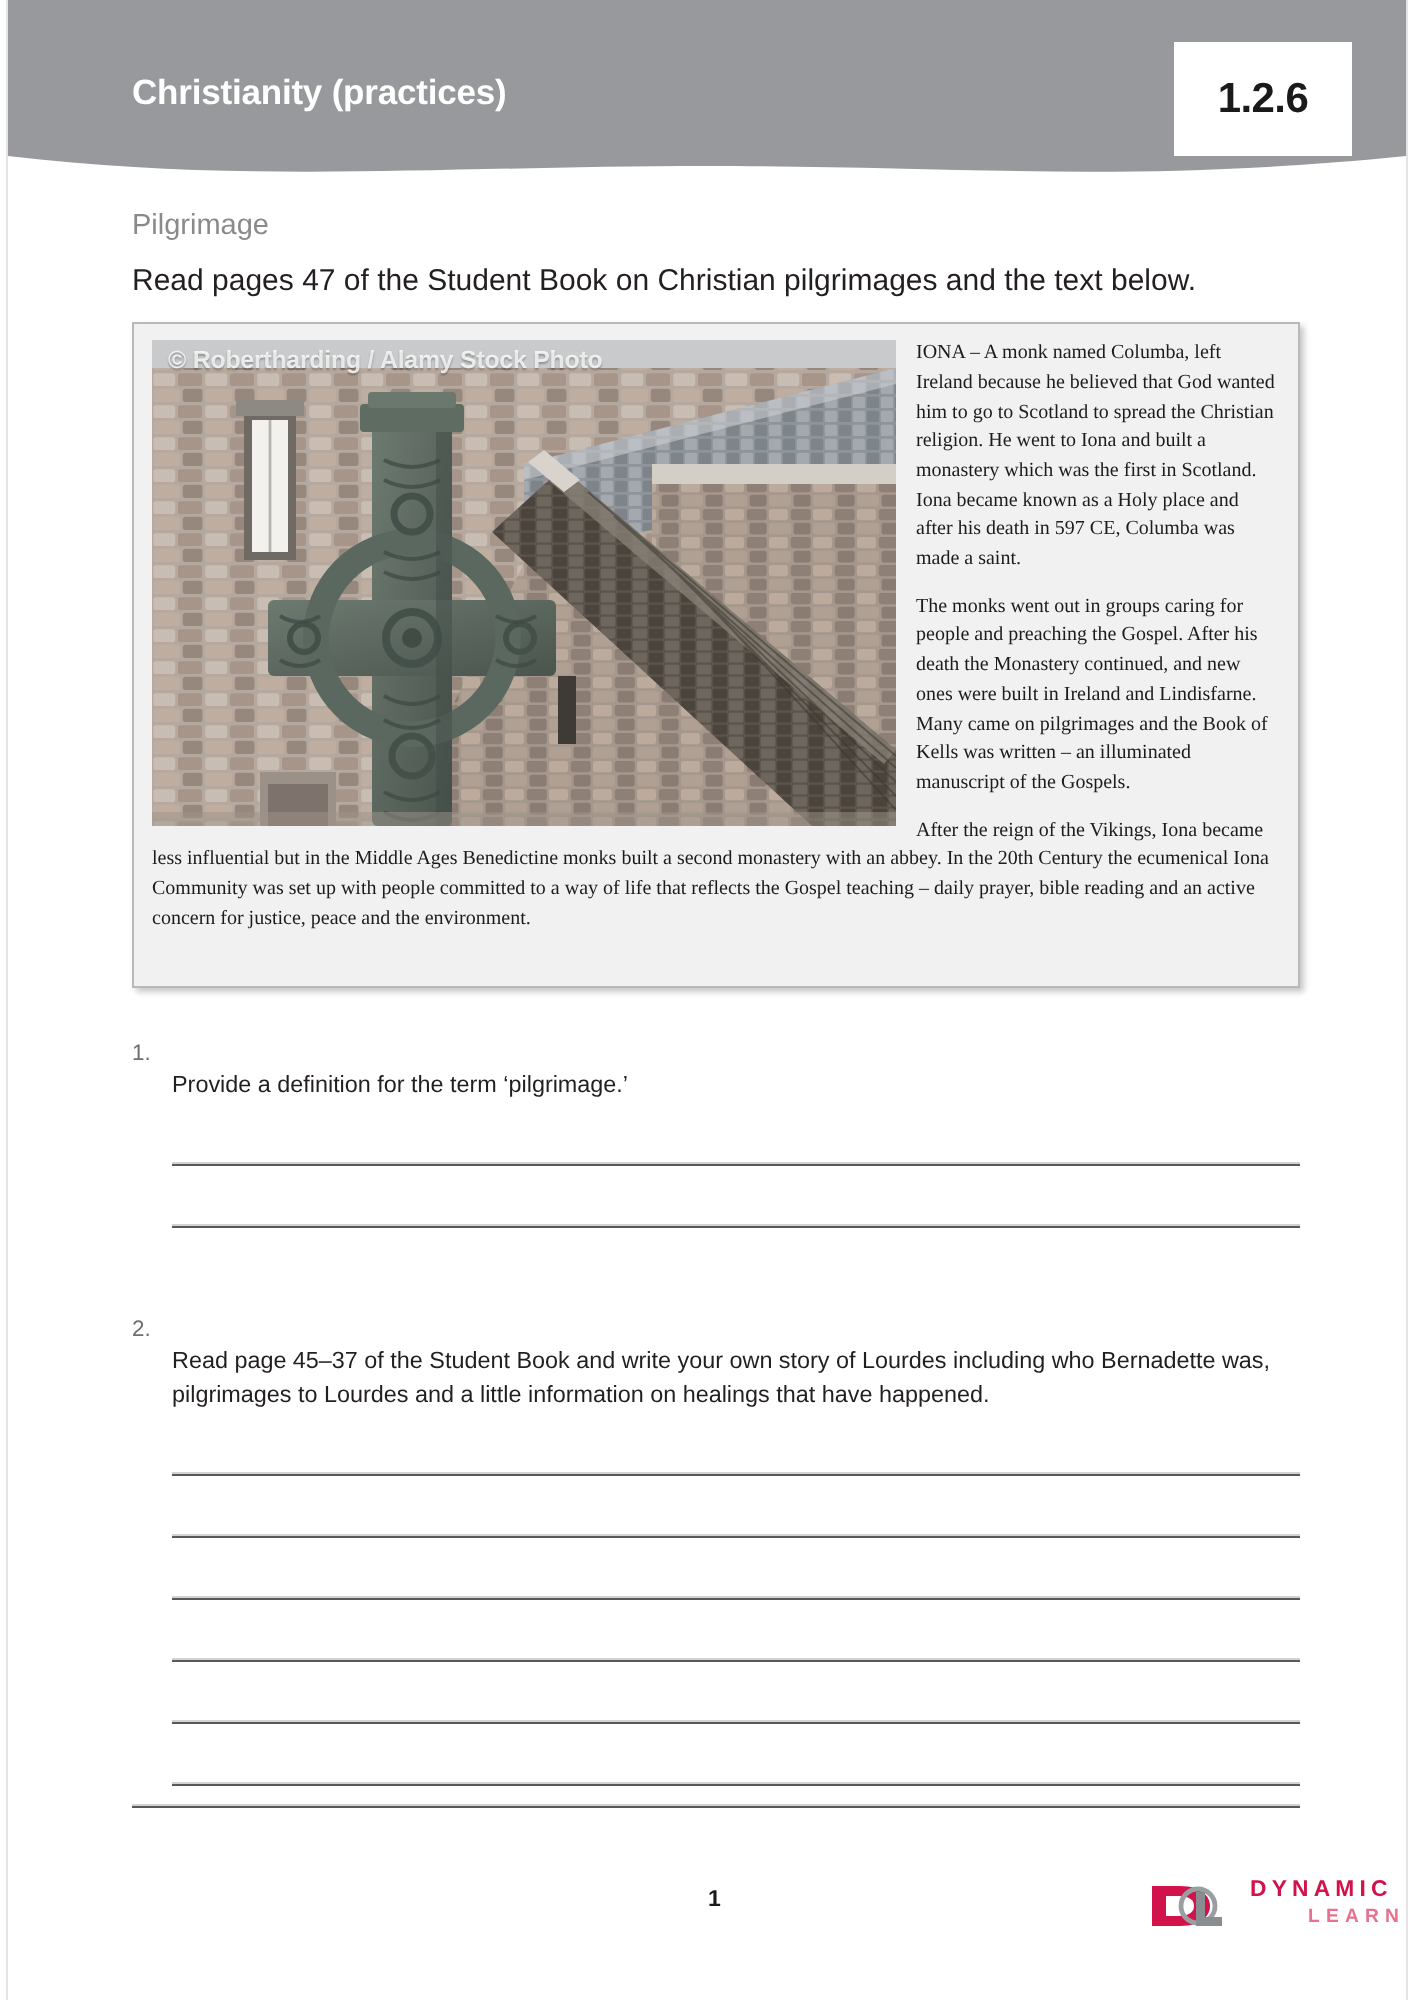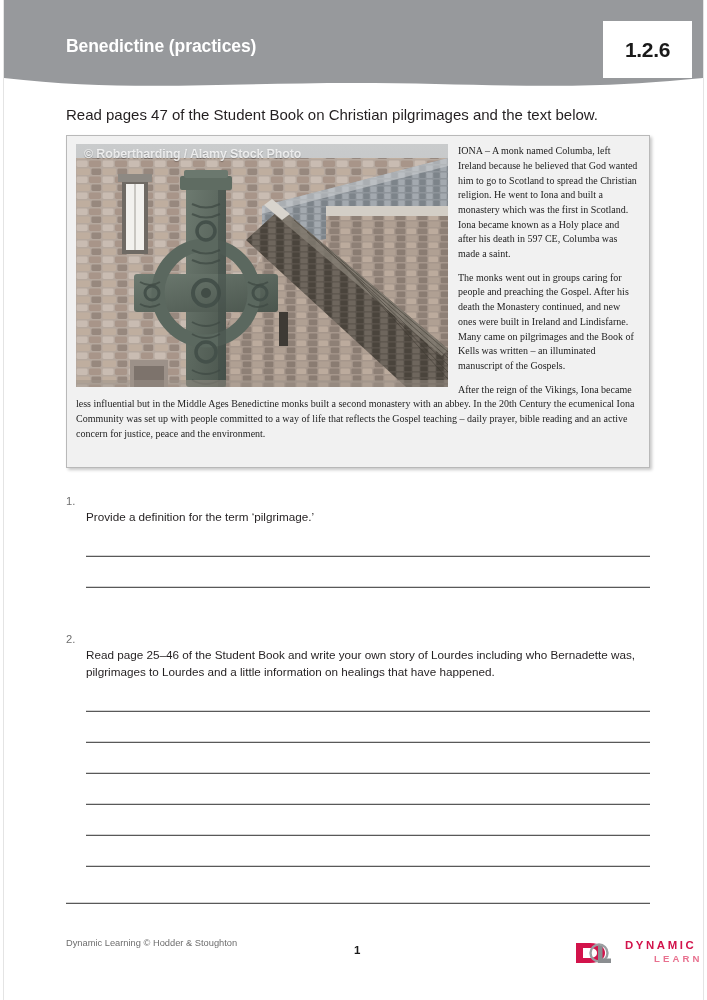--- a/index.html
+++ b/index.html
@@ -54,21 +54,20 @@
   .badge {
     position: absolute;
     left: 583px;
     top: 21px;
     width: 89px;
     height: 57px;
     background: #ffffff;
     display: flex;
     align-items: center;
     justify-content: center;
-    margin-left: 16px;
   }
   .badge-text {
     font-size: 21px;
     font-weight: bold;
     color: #1a1a1a;
     letter-spacing: -0.3px;
   }
 
   
   .content {
@@ -231,28 +230,29 @@
 </style>
 </head>
 <body>
 
 <div class="page">
 
   <div class="header">
     <svg class="header-svg" width="699" height="100" viewBox="0 0 699 100">
       <path d="M0,0 L699,0 L699,78 C560,92 480,83 349,83 C218,83 120,92 0,78 Z" fill="#97999c"></path>
     </svg>
-    <div class="header-title">Benedictine (practices)</div>
+    <div class="header-title">Christianity (practices)</div>
     <div class="badge">
       <span class="badge-text">1.2.6</span>
     </div>
   </div>
 
   <div class="content">
 
+    <h2 class="section-title">Pilgrimage</h2>
 
     <p class="intro">Read pages 47 of the Student Book on Christian pilgrimages and the text below.</p>
 
     <div class="panel">
 
       <div class="panel-photo">
         <svg class="photo-svg" width="372" height="243" viewBox="0 0 372 243">
           <defs>
             <linearGradient id="skyG" x1="0" y1="0" x2="0" y2="1">
               <stop offset="0" stop-color="#c9cbcc"></stop>
@@ -386,39 +386,38 @@
         <span class="q-text">Provide a definition for the term ‘pilgrimage.’</span>
       </div>
       <div class="answer-lines">
         <div class="answer-line"></div>
         <div class="answer-line"></div>
       </div>
 
       <div class="q2-block">
         <div class="question">
           <span class="q-num">2.</span>
-          <span class="q-text">Read page 25–46 of the Student Book and write your own story of Lourdes including who Bernadette was, pilgrimages to Lourdes and a little information on healings that have happened.</span>
+          <span class="q-text">Read page 45–37 of the Student Book and write your own story of Lourdes including who Bernadette was, pilgrimages to Lourdes and a little information on healings that have happened.</span>
         </div>
         <div class="answer-lines">
           <div class="answer-line"></div>
           <div class="answer-line"></div>
           <div class="answer-line"></div>
           <div class="answer-line"></div>
           <div class="answer-line"></div>
           <div class="answer-line"></div>
         </div>
       </div>
 
     </div>
   </div>
 
   <div class="footer">
     <div class="footer-rule"></div>
     <div class="footer-text">
-      <div>Dynamic Learning © Hodder &amp; Stoughton</div>
     </div>
     <div class="footer-page">1</div>
 
     <div class="logo">
       <svg class="logo-mark" width="46" height="26" viewBox="0 0 46 26">
         <path d="M2,3 L16,3 C27,3 31,8.5 31,13 C31,17.5 27,23 16,23 L2,23 Z" fill="#d2134b"></path>
         <path d="M9,8 L15,8 C21,8 23,10.2 23,13 C23,15.8 21,18 15,18 L9,18 Z" fill="#ffffff"></path>
         <circle cx="25" cy="13" r="8.5" fill="none" stroke="#9b9ea1" stroke-width="2.4"></circle>
         <path d="M24,6 L28.5,6 L28.5,18.5 L37,18.5 L37,23 L24,23 Z" fill="#8a8d90"></path>
       </svg>

